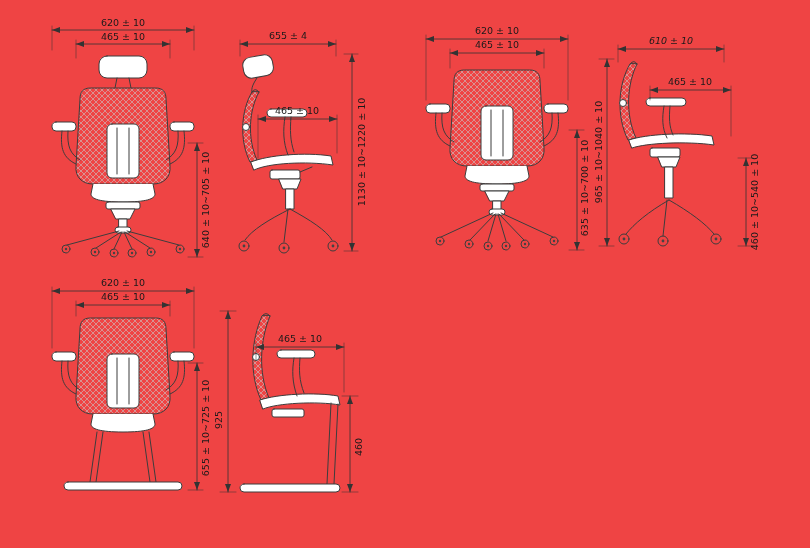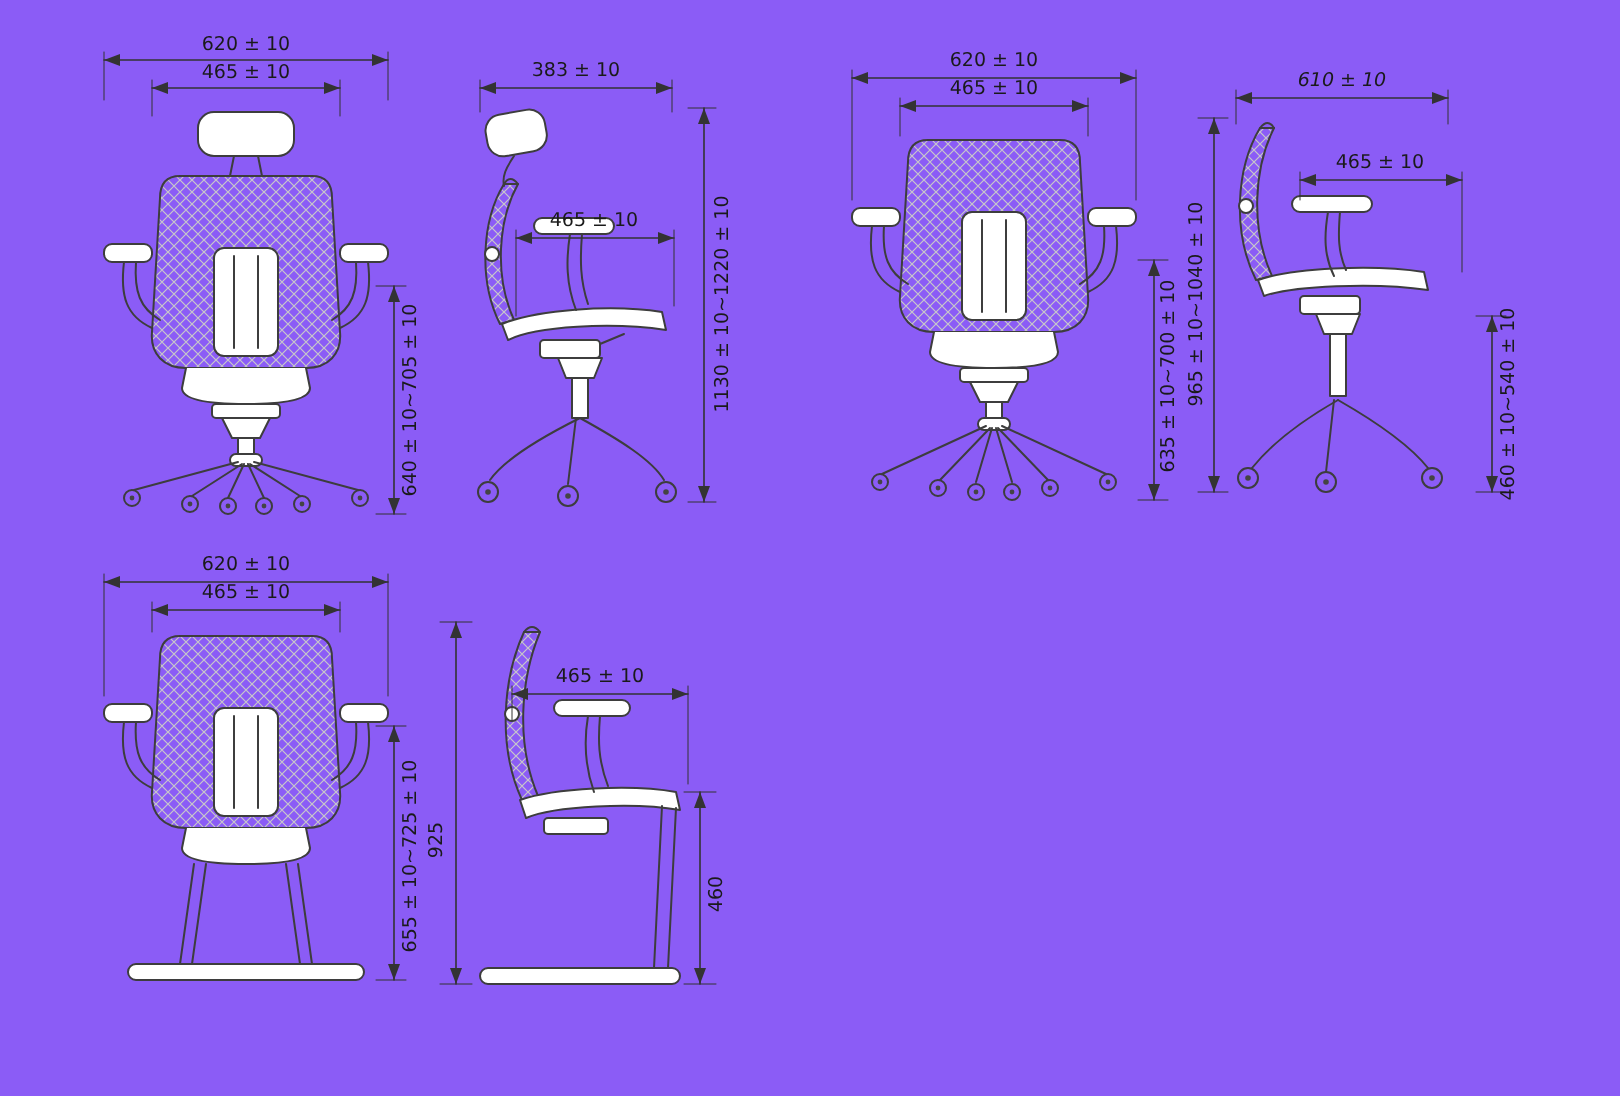--- a/index.html
+++ b/index.html
@@ -1,18 +1,18 @@
 <!DOCTYPE html>
 <html><head>
 <meta charset="utf-8">
 <style>
   * { margin:0; padding:0; box-sizing:border-box; }
   html,body { background:#ffffff; }
   body { font-family:"DejaVu Sans", sans-serif; }
-  .canvas { position:relative; width:810px; height:548px; background:#8b5cf6; overflow:hidden; }
+  .canvas { position:relative; width:810px; height:548px; background:#ef4444; overflow:hidden; }
   .drawing { position:absolute; left:0; top:0; }
   .dim {
     position:absolute; font-size:9.5px; color:#1a1a1a;
     white-space:nowrap; text-align:center; line-height:12px; height:12px;
   }
   .hdim { width:90px; }
   .vdim { width:150px; transform:rotate(-90deg); }
 </style>
 </head>
 <body>
@@ -295,21 +295,21 @@
         <line x1="342" y1="396" x2="358" y2="396" stroke-width="0.5"></line>
         <line x1="342" y1="492" x2="358" y2="492" stroke-width="0.5"></line>
       </g>
     </g>
   </svg>
 
   <div class="dim hdim" style="left:78px; top:17px;">620 ± 10</div>
   <div class="dim hdim" style="left:78px; top:31px;">465 ± 10</div>
   <div class="dim vdim" style="left:131px; top:194px;">640 ± 10~705 ± 10</div>
 
-  <div class="dim hdim" style="left:243px; top:30px;">383 ± 10</div>
+  <div class="dim hdim" style="left:243px; top:30px;">655 ± 4</div>
   <div class="dim hdim" style="left:252px; top:105px;">465 ± 10</div>
   <div class="dim vdim" style="left:287px; top:146px;">1130 ± 10~1220 ± 10</div>
 
   <div class="dim hdim" style="left:452px; top:25px;">620 ± 10</div>
   <div class="dim hdim" style="left:452px; top:39px;">465 ± 10</div>
   <div class="dim vdim" style="left:510px; top:182px;">635 ± 10~700 ± 10</div>
 
   <div class="dim vdim" style="left:524px; top:146px;">965 ± 10~1040 ± 10</div>
   <div class="dim hdim" style="left:626px; top:35px;font-style:italic;">610 ± 10</div>
   <div class="dim hdim" style="left:645px; top:76px;">465 ± 10</div>

